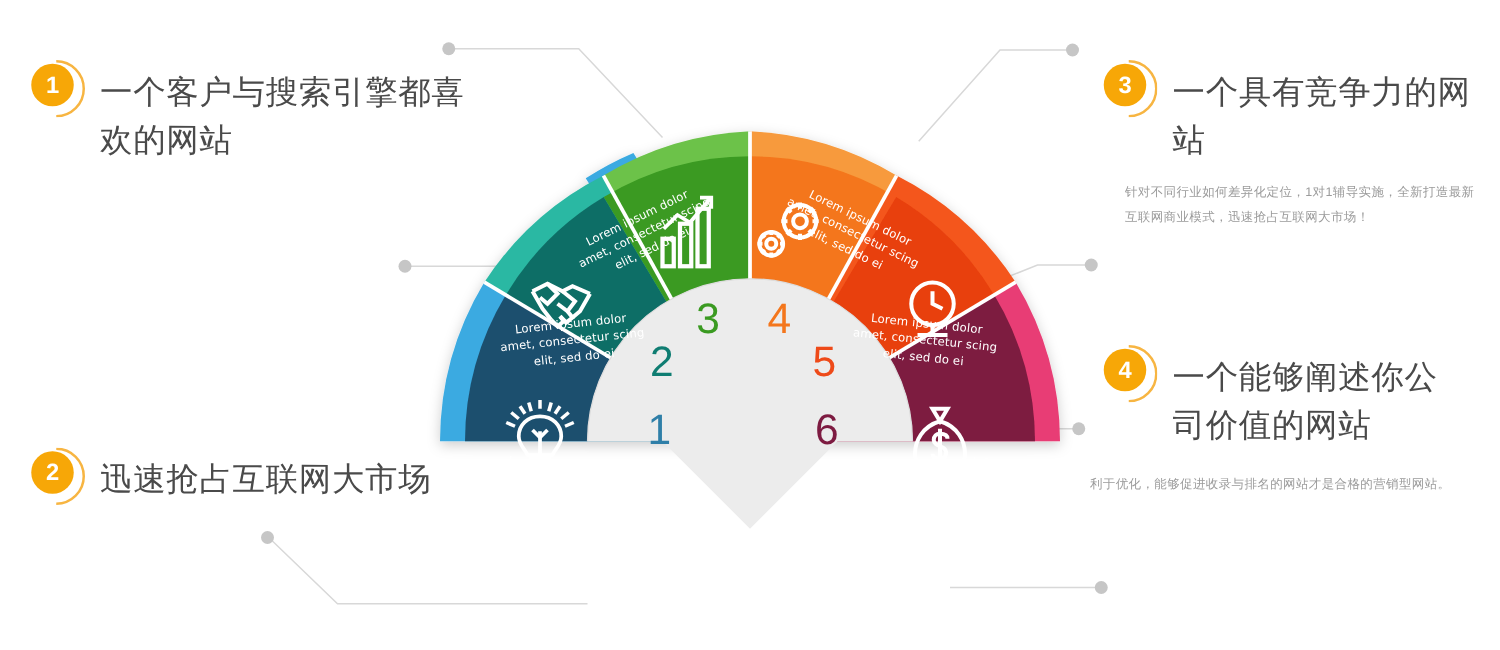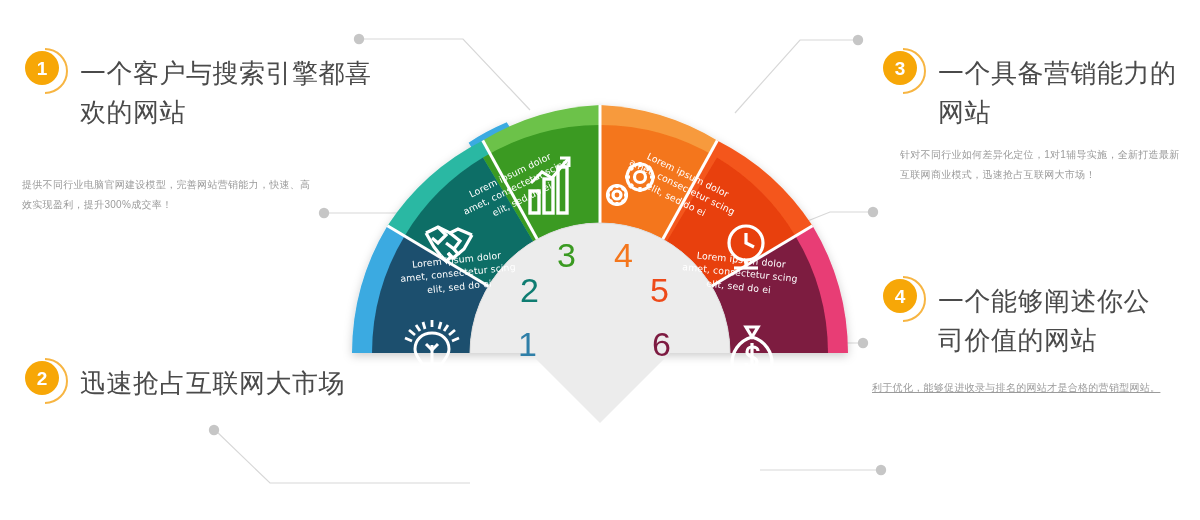--- a/index.html
+++ b/index.html
@@ -39,21 +39,21 @@
     font-size:10px;color:#9b9b9b;line-height:1.95;letter-spacing:.3px;
   }
 
   
   #blk1{left:22px;top:48px;width:360px;}
   #txt1{left:22px;top:175px;width:290px;}
   #blk2{left:22px;top:358px;width:360px;}
   #blk3{left:880px;top:48px;width:300px;}
   #txt3{left:900px;top:145px;width:280px;}
   #blk4{left:880px;top:276px;width:290px;}
-  #txt4{left:872px;top:378px;width:290px;text-decoration:underline;}
+  #txt4{left:872px;top:378px;width:290px;}
 
   
   .wheel{position:absolute;left:352px;top:105px;width:496px;height:380px;}
   .wheel svg{display:block;overflow:visible;}
 
   .seglabel{
     position:absolute;color:#ffffff;font-size:9.3px;line-height:1.45;
     text-align:center;width:116px;letter-spacing:.15px;
     font-family:"DejaVu Sans","Liberation Sans",sans-serif;
   }
@@ -92,39 +92,38 @@
   <div class="tblock" id="blk1">
     <div class="thead">
       <div class="badge">
         <div class="ring"></div>
         <div class="disc">1</div>
       </div>
       <div class="ttitle">一个客户与搜索引擎都喜欢的网站</div>
     </div>
   </div>
 
-  <div class="tbody tblock" id="txt1">提供不同行业电脑官网建设模型，完善网站营销能力，快速、高效实现盈利，提升300%成交率！</div>
 
   <div class="tblock" id="blk2">
     <div class="thead">
       <div class="badge">
         <div class="ring"></div>
         <div class="disc">2</div>
       </div>
       <div class="ttitle">迅速抢占互联网大市场</div>
     </div>
   </div>
 
   <div class="tblock" id="blk3">
     <div class="thead">
       <div class="badge">
         <div class="ring"></div>
         <div class="disc">3</div>
       </div>
-      <div class="ttitle">一个具备营销能力的网站</div>
+      <div class="ttitle">一个具有竞争力的网站</div>
     </div>
   </div>
 
   <div class="tbody tblock" id="txt3">针对不同行业如何差异化定位，1对1辅导实施，全新打造最新互联网商业模式，迅速抢占互联网大市场！</div>
 
   <div class="tblock" id="blk4">
     <div class="thead">
       <div class="badge">
         <div class="ring"></div>
         <div class="disc">4</div>

